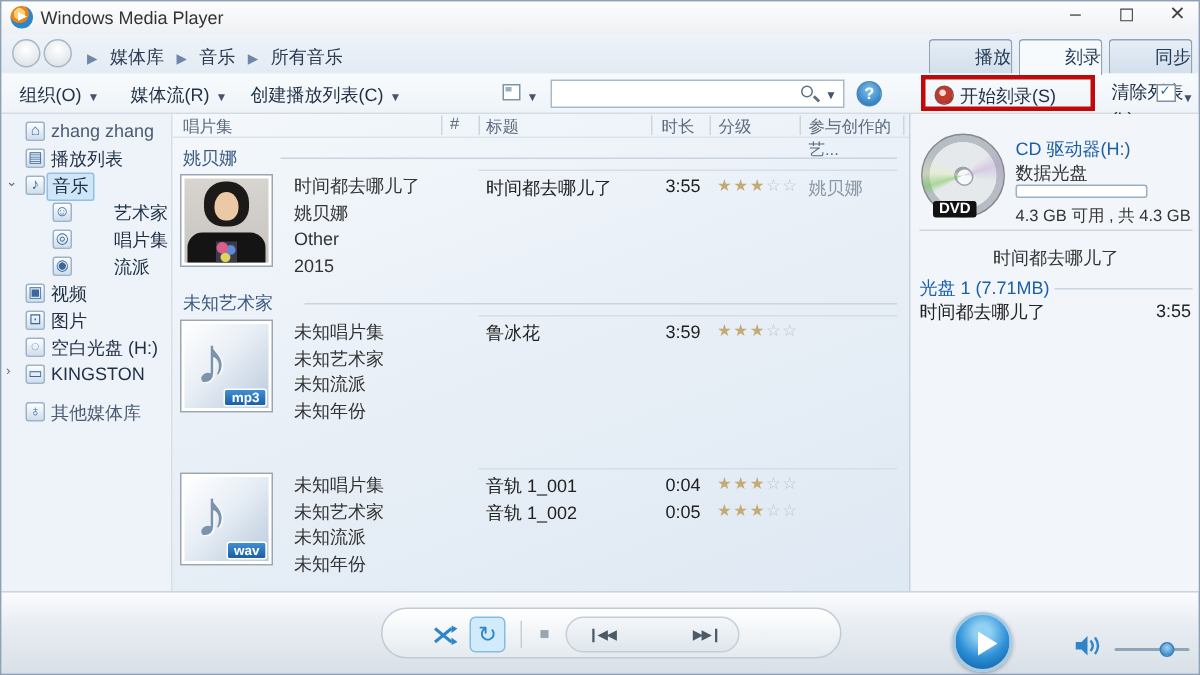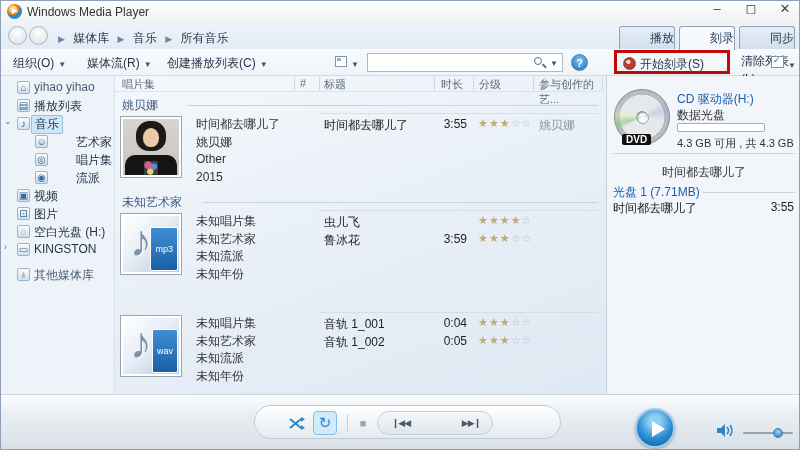--- a/index.html
+++ b/index.html
@@ -84,21 +84,21 @@
   
   .portrait { background:linear-gradient(180deg,#d8d4cf,#c7c3be); }
   .portrait .hair { position:absolute; left:13px; top:2px; width:30px; height:30px; border-radius:46% 46% 42% 42%; background:#1c1a19; }
   .portrait .face { position:absolute; left:20px; top:9px; width:16px; height:19px; border-radius:50% 50% 45% 45%; background:#ecc9a6; }
   .portrait .body { position:absolute; left:2px; bottom:-2px; width:52px; height:22px; border-radius:10px 10px 0 0; background:#141414; }
   .portrait .floral { position:absolute; left:21px; bottom:0; width:14px; height:14px;
      background:radial-gradient(circle at 30% 30%,#d95f8a 0 25%,transparent 30%),radial-gradient(circle at 70% 40%,#5f8ad9 0 22%,transparent 28%),radial-gradient(circle at 45% 75%,#e0d45f 0 22%,transparent 28%),#3a3a4a; }
   
   .noteart { background:linear-gradient(135deg,#ffffff 0%,#e8eef5 45%,#b9cadd 100%); }
   .noteart .note { position:absolute; left:7px; top:0px; font-size:44px; color:#7b93ad; text-shadow:1px 1px 1px #fff; }
-  .fmt-badge { position:absolute; right:1px; bottom:1px; background:linear-gradient(180deg,#3f8fd4,#1b5fa5); color:#fff; font-weight:normal; font-size:9px; padding:16px 4px; border-radius:2px; border:1px solid #fff;text-align:center; }
+  .fmt-badge { position:absolute; right:1px; bottom:1px; background:linear-gradient(180deg,#3f8fd4,#1b5fa5); color:#fff; font-weight:bold; font-size:9px; padding:0 4px; border-radius:2px; border:1px solid #fff;text-align:center; }
   .meta { position:absolute; left:81px; top:3px; line-height:17.5px; color:#333; }
   .meta div:first-child { color:#2b4succeed66; }
   .tracks { position:absolute; left:0; top:3px; width:100%; }
   .trow { position:relative; height:18px; }
   .t-title { position:absolute; left:209px; top:1px; color:#222; }
   .t-dur { position:absolute; left:296px; top:1px; width:56px; text-align:right; color:#222; }
   .t-stars { position:absolute; left:363px; top:1px; font-size:11px; letter-spacing:1px; }
   .t-stars .f { color:#c3ab74; } .t-stars .e { color:#b9c4d2; }
   .t-artist { position:absolute; left:424px; top:1px; color:#8a97a6; }
 
@@ -194,21 +194,21 @@
   </div>
 
   <div id="burn-highlight"></div>
   <span id="start-burn"><span id="burn-ic"></span><span>开始刻录(S)</span></span>
   <span class="tbtn" id="clear-list" style="left:736px;top:51px;">清除列表(L)</span>
   <span id="burn-opts"><span class="opt-ic"></span><span class="caret">▼</span></span>
 
   <div id="sidebar">
       <div class="sb-item lv0 dim" style="top: 3px;">
         <span class="ic">⌂</span>
-        <span class="lbl">yihao yihao</span>
+        <span class="lbl">zhang zhang</span>
       </div>
       <div class="sb-item lv0" style="top: 21px;">
         <span class="ic">▤</span>
         <span class="lbl">播放列表</span>
       </div>
       <div class="sb-item lv0 selected" style="top: 39px;">
         <span class="chev">⌄</span>
         <span class="ic">♪</span>
         <span class="lbl">音乐</span>
       </div>
@@ -308,24 +308,20 @@
               </div>
             </div>
             <div class="meta">
               <div>未知唱片集</div>
               <div>未知艺术家</div>
               <div>未知流派</div>
               <div>未知年份</div>
             </div>
             <div class="tracks">
               <div class="trow">
-                <span class="t-title">虫儿飞</span>
-                <span class="t-stars"><span class="f">★</span><span class="f">★</span><span class="f">★</span><span class="f">★</span><span class="e">☆</span></span>
-              </div>
-              <div class="trow">
                 <span class="t-title">鲁冰花</span>
                 <span class="t-dur">3:59</span>
                 <span class="t-stars"><span class="f">★</span><span class="f">★</span><span class="f">★</span><span class="e">☆</span><span class="e">☆</span></span>
               </div>
             </div>
           </div>
         </div>
         <div class="group" style="margin-top: 6px;">
           <div class="g-body" style="height: 86px;">
             <div class="rowline"></div>

